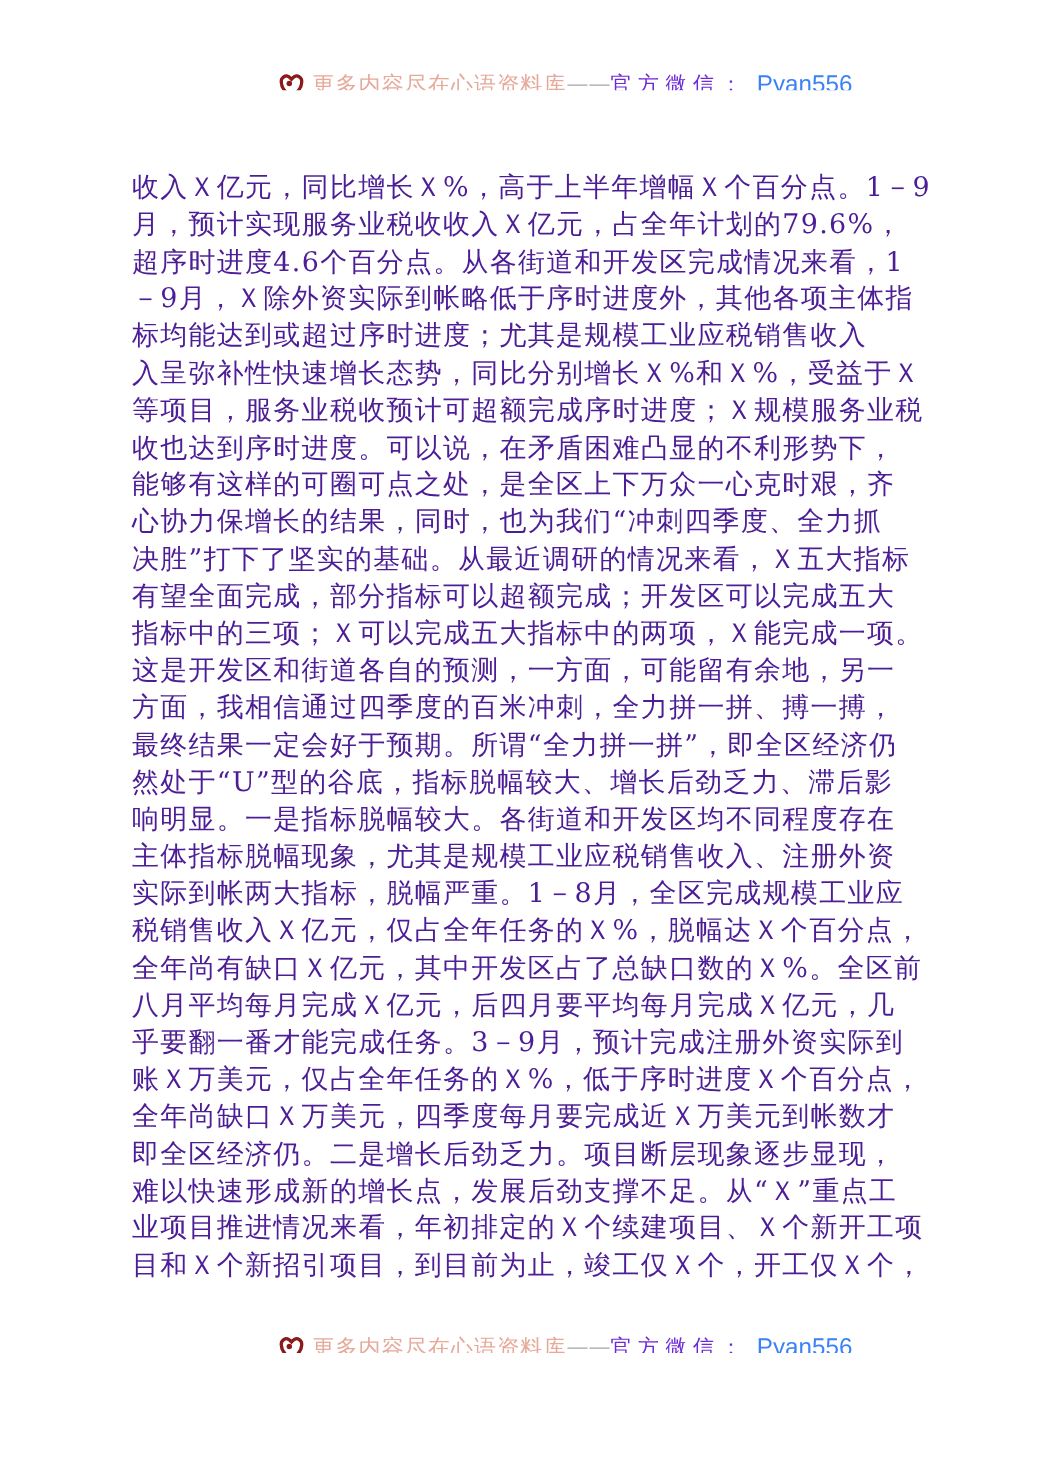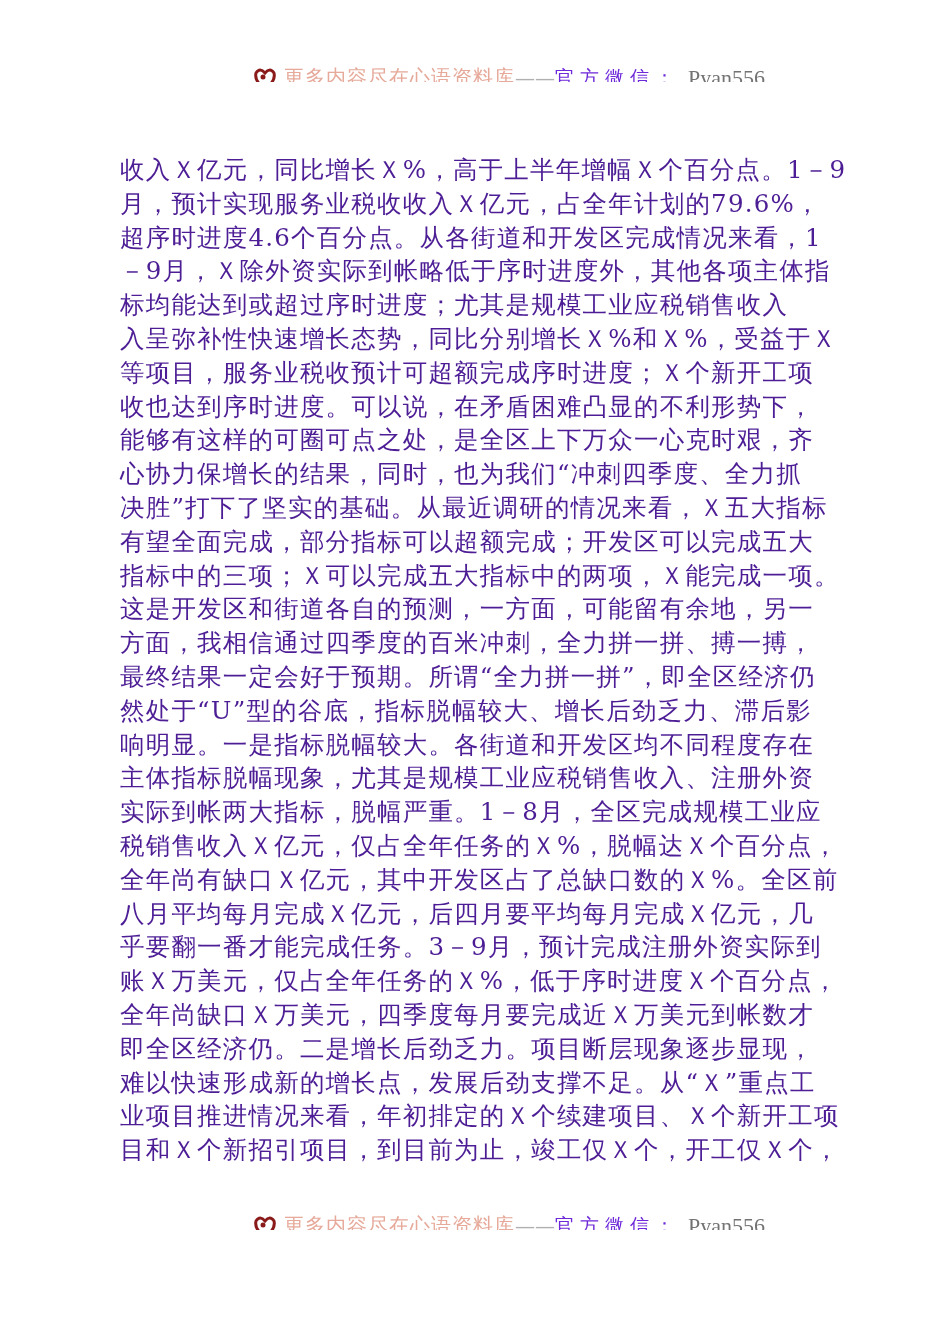--- a/index.html
+++ b/index.html
@@ -1,26 +1,26 @@
 <!DOCTYPE html>
 <html><head>
   <meta charset="utf-8">
   <style>
     html, body { margin: 0; padding: 0; background: #ffffff; }
     body { width: 950px; height: 1344px; position: relative; overflow: hidden; font-family: "DejaVu Serif", "Liberation Serif", serif; }
     .watermark {
       position: absolute; left: 252px; height: 22px; overflow: hidden;
       display: flex; align-items: flex-end; white-space: nowrap;
     }
-    .watermark .inner { display: flex; align-items: center; transform: translateY(9px); }
+    .watermark .inner { display: flex; align-items: flex-start; transform: translateY(9px); }
     .wm-logo { width: 26px; height: 26px; margin-right: 6px; }
     .wm-cn { font-family: "DejaVu Serif", serif; font-size: 20px; color: #e6a99a; letter-spacing: 1px; }
     .wm-dash { font-size: 20px; color: #b0b0b0; }
     .wm-gray { font-family: "DejaVu Sans", sans-serif; font-size: 19px; color: #6d28d9; letter-spacing: 6px; }
-    .wm-id { font-family: Liberation Serif, serif; font-size: 22px; color: #737373; margin-left: 8px; }
+    .wm-id { font-family: Liberation Sans, sans-serif; font-size: 22px; color: #3b82f6; margin-left: 8px; }
     .wm-top { top: 60px; }
     .wm-bottom { top: 1208px; }
     .content { position: absolute; left: 120px; top: 153px; width: 720px; }
     .line {
       height: 33.8px; line-height: 33.8px; font-size: 24.5px; color: #4c1d95;
       white-space: nowrap; letter-spacing: 1.2px;
     }
   </style>
 </head>
 <body>
@@ -38,21 +38,21 @@
   </div>
 </div>
 
 <div class="content">
   <div class="line">收入Ｘ亿元，同比增长Ｘ%，高于上半年增幅Ｘ个百分点。1－9</div>
   <div class="line">月，预计实现服务业税收收入Ｘ亿元，占全年计划的79.6%，</div>
   <div class="line">超序时进度4.6个百分点。从各街道和开发区完成情况来看，1</div>
   <div class="line">－9月，Ｘ除外资实际到帐略低于序时进度外，其他各项主体指</div>
   <div class="line">标均能达到或超过序时进度；尤其是规模工业应税销售收入</div>
   <div class="line">入呈弥补性快速增长态势，同比分别增长Ｘ%和Ｘ%，受益于Ｘ</div>
-  <div class="line">等项目，服务业税收预计可超额完成序时进度；Ｘ个新开工项</div>
+  <div class="line">等项目，服务业税收预计可超额完成序时进度；Ｘ规模服务业税</div>
   <div class="line">收也达到序时进度。可以说，在矛盾困难凸显的不利形势下，</div>
   <div class="line">能够有这样的可圈可点之处，是全区上下万众一心克时艰，齐</div>
   <div class="line">心协力保增长的结果，同时，也为我们“冲刺四季度、全力抓</div>
   <div class="line">决胜”打下了坚实的基础。从最近调研的情况来看，Ｘ五大指标</div>
   <div class="line">有望全面完成，部分指标可以超额完成；开发区可以完成五大</div>
   <div class="line">指标中的三项；Ｘ可以完成五大指标中的两项，Ｘ能完成一项。</div>
   <div class="line">这是开发区和街道各自的预测，一方面，可能留有余地，另一</div>
   <div class="line">方面，我相信通过四季度的百米冲刺，全力拼一拼、搏一搏，</div>
   <div class="line">最终结果一定会好于预期。所谓“全力拼一拼”，即全区经济仍</div>
   <div class="line">然处于“U”型的谷底，指标脱幅较大、增长后劲乏力、滞后影</div>

